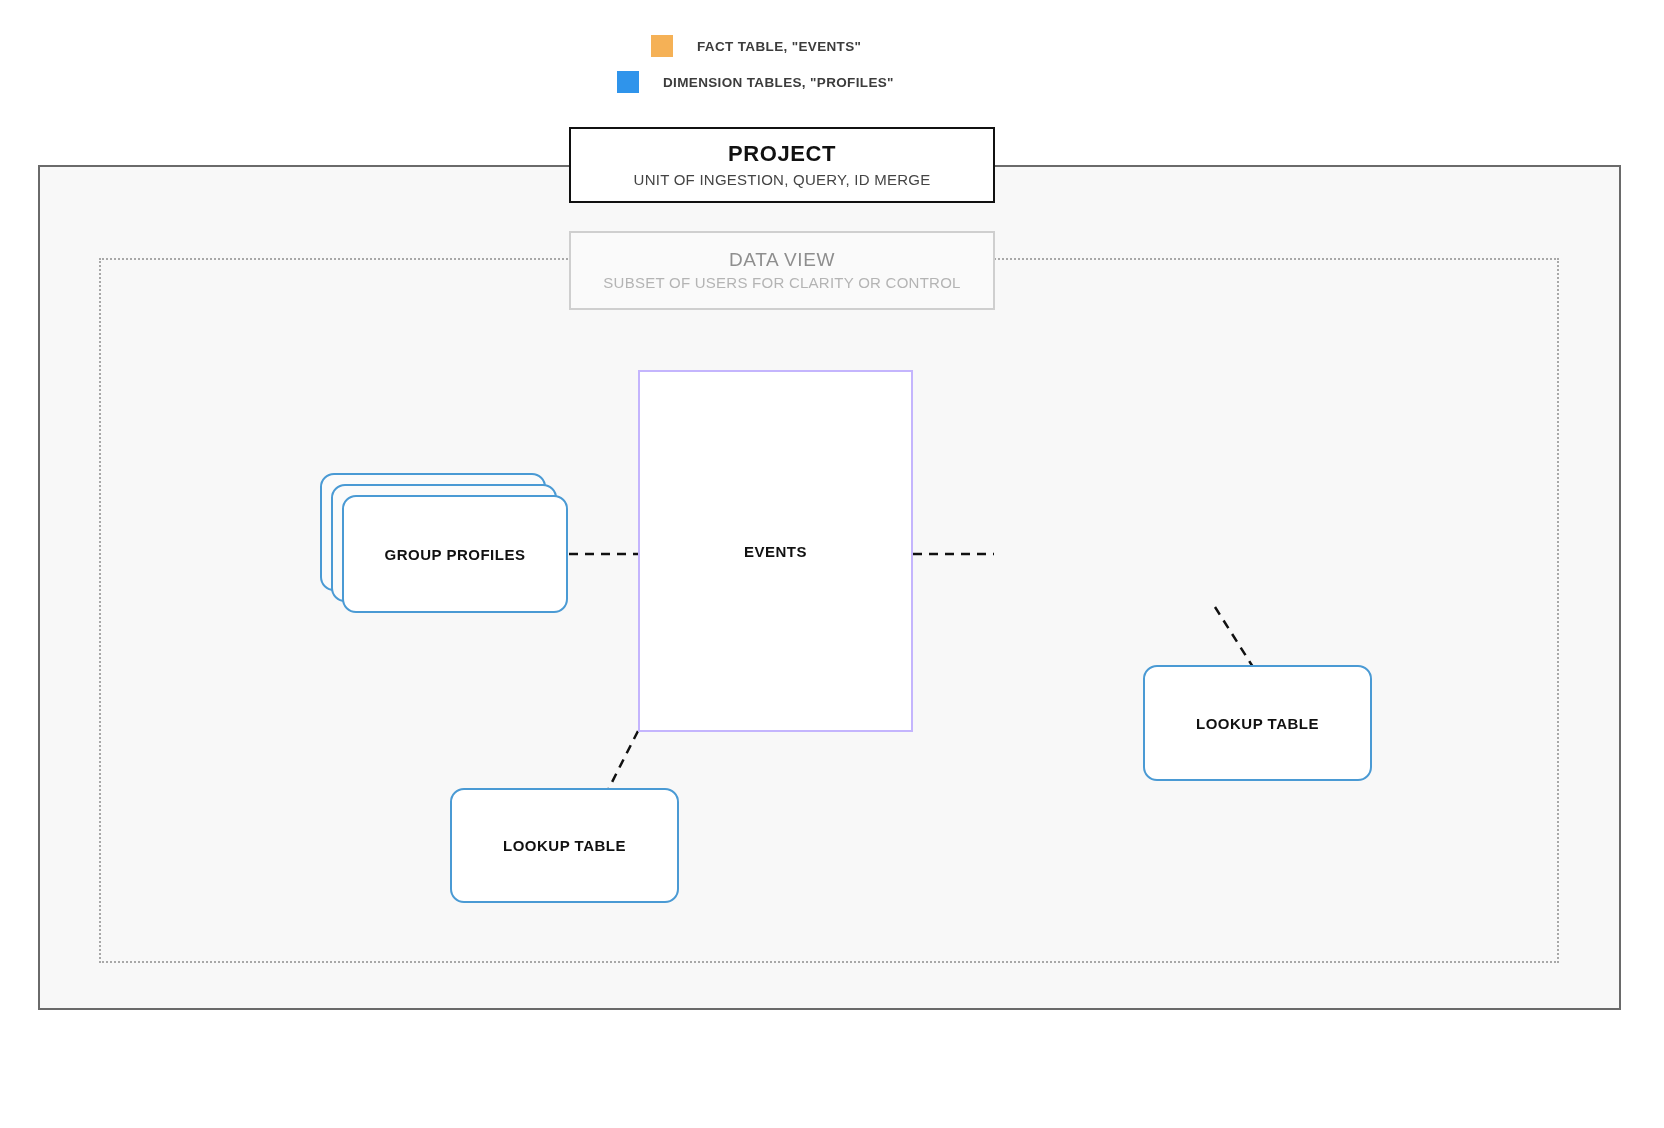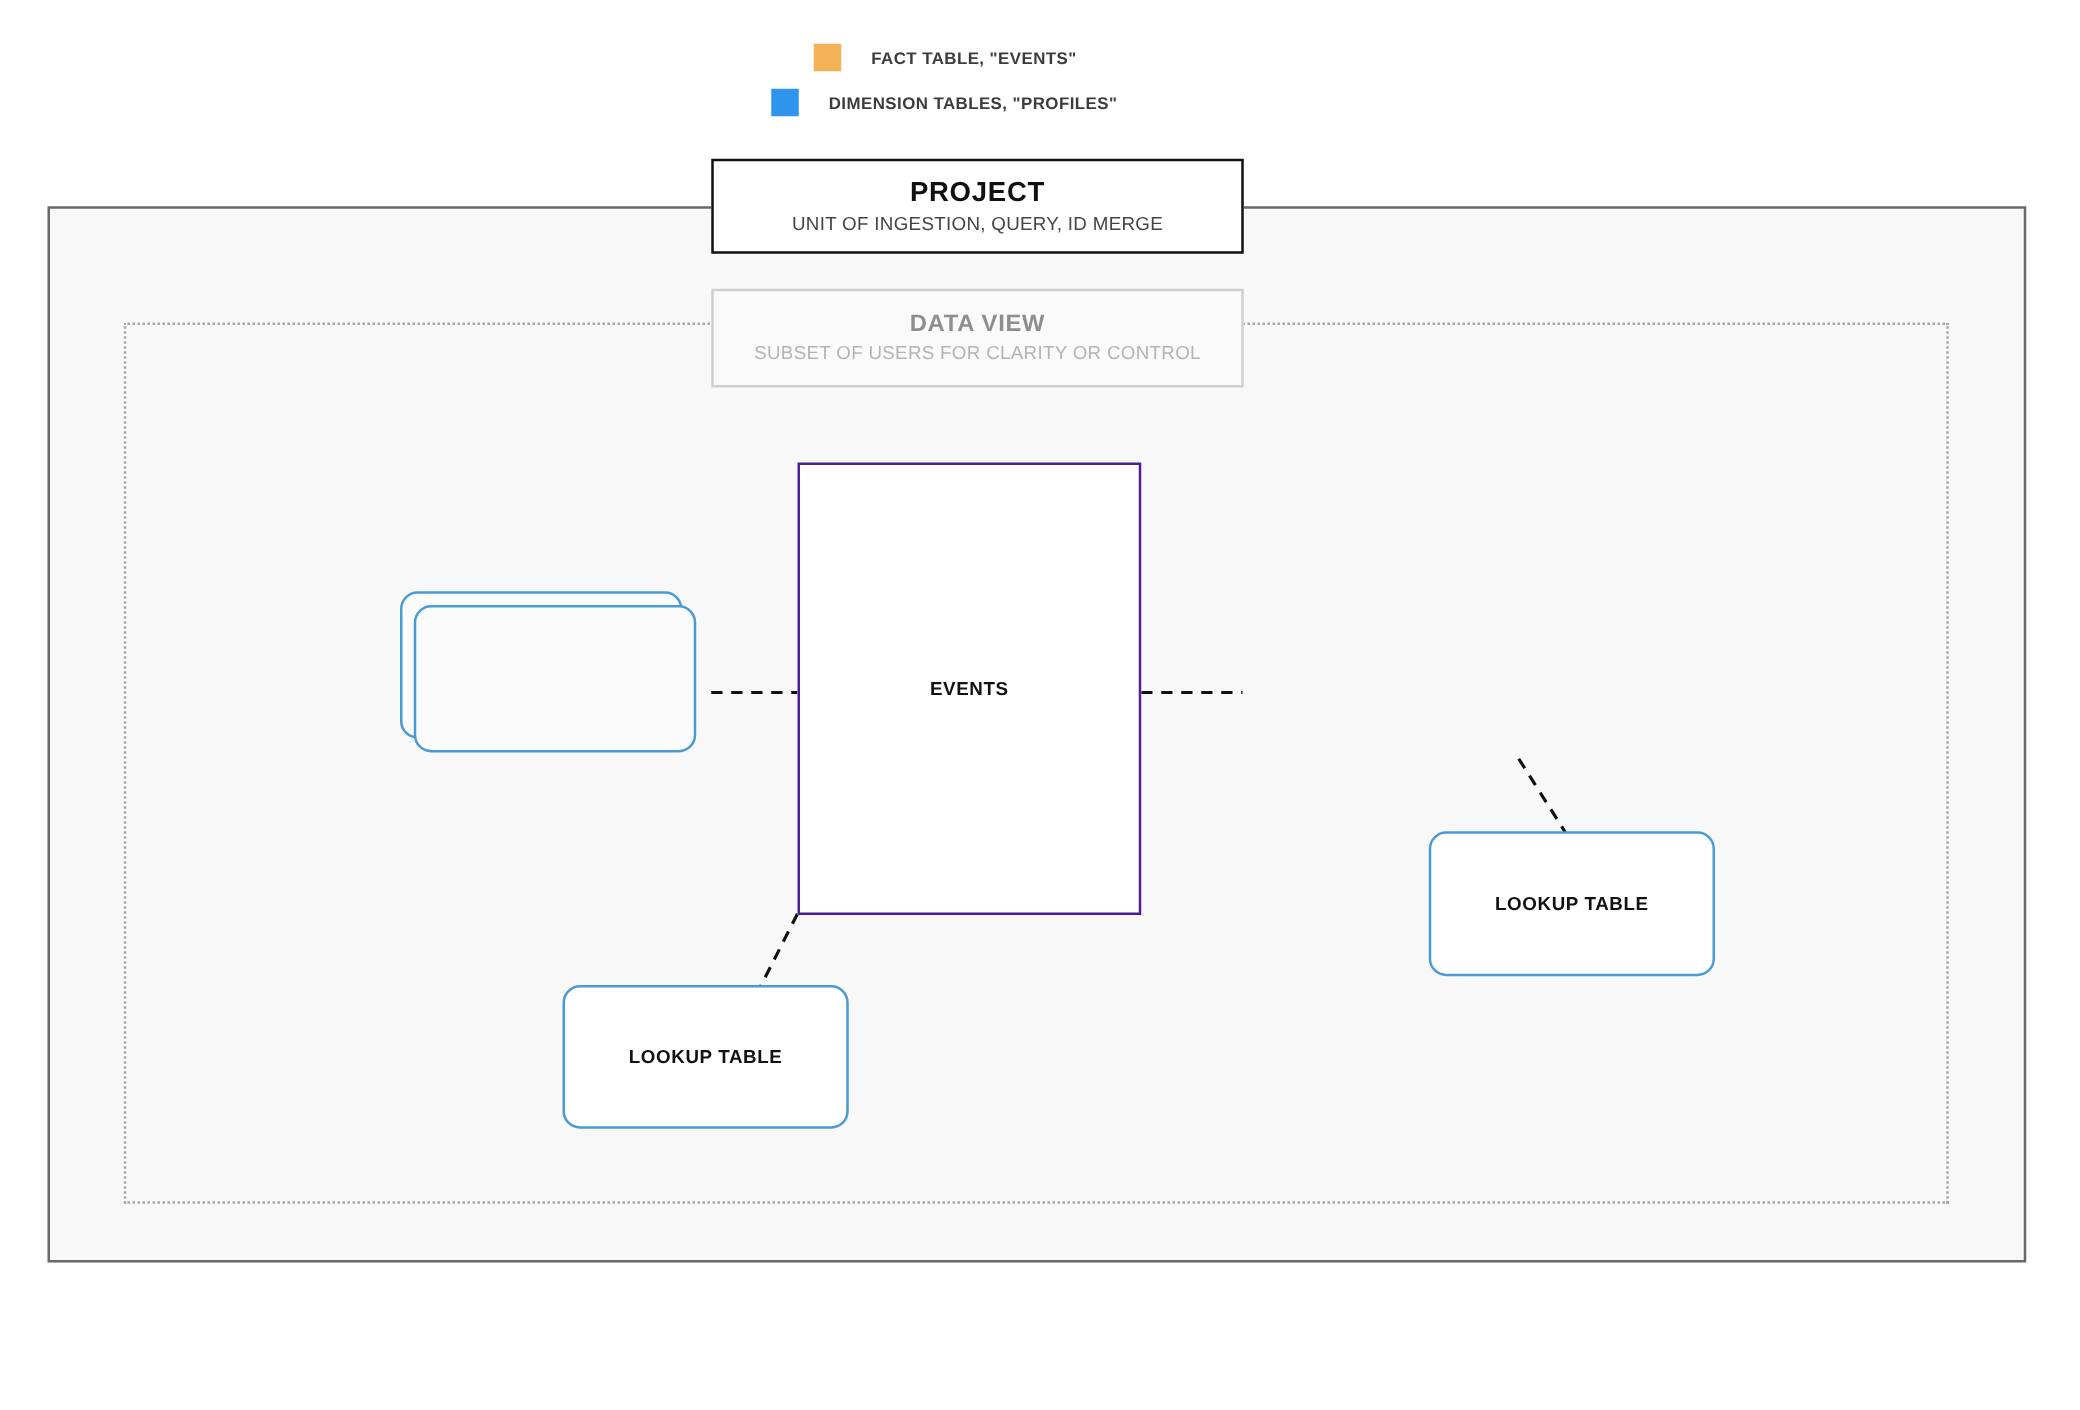--- a/index.html
+++ b/index.html
@@ -102,42 +102,42 @@
     background: #fafafa;
     border: 2px solid #cfcfcf;
     box-sizing: border-box;
     display: flex;
     flex-direction: column;
     align-items: center;
     justify-content: center;
   }
   #dataview-box .hdr {
     font-size: 19px;
-    font-weight: bold;
+    font-weight: normal;
     color: #8e8e8e;
     letter-spacing: 0.6px;
     line-height: 1.35;
     text-align: center;
   }
   #dataview-box .sub {
     font-size: 15px;
     color: #b4b4b4;
     letter-spacing: 0.25px;
     line-height: 1.45;
   }
 
   
   #events-box {
     position: absolute;
     left: 638px;
     top: 370px;
     width: 275px;
     height: 362px;
     background: #ffffff;
-    border: 2px solid #4c1d95;
+    border: 2px solid #c4b5fd;
     box-sizing: border-box;
     display: flex;
     align-items: center;
     justify-content: center;
   }
   #events-box .node-label {
     font-size: 15px;
     font-weight: bold;
     color: #111111;
     letter-spacing: 0.5px;
@@ -211,20 +211,23 @@
     <line x1="1215" y1="607" x2="1253" y2="667" stroke="#111111" stroke-width="2.5" stroke-dasharray="9,7"></line>
     <line x1="638" y1="731" x2="608" y2="790" stroke="#111111" stroke-width="2.5" stroke-dasharray="9,7"></line>
   </svg>
 
   <div id="events-box">
     <span class="node-label">EVENTS</span>
   </div>
 
   <div class="stack-ghost" id="group-profiles-ghost-2"></div>
   <div class="stack-ghost" id="group-profiles-ghost-1"></div>
+  <div class="blue-card" id="group-profiles-card">
+    <span class="node-label">GROUP PROFILES</span>
+  </div>
 
 
   <div class="blue-card" id="lookup-right-card">
     <span class="node-label">LOOKUP TABLE</span>
   </div>
 
   <div class="blue-card" id="lookup-left-card">
     <span class="node-label">LOOKUP TABLE</span>
   </div>
 

